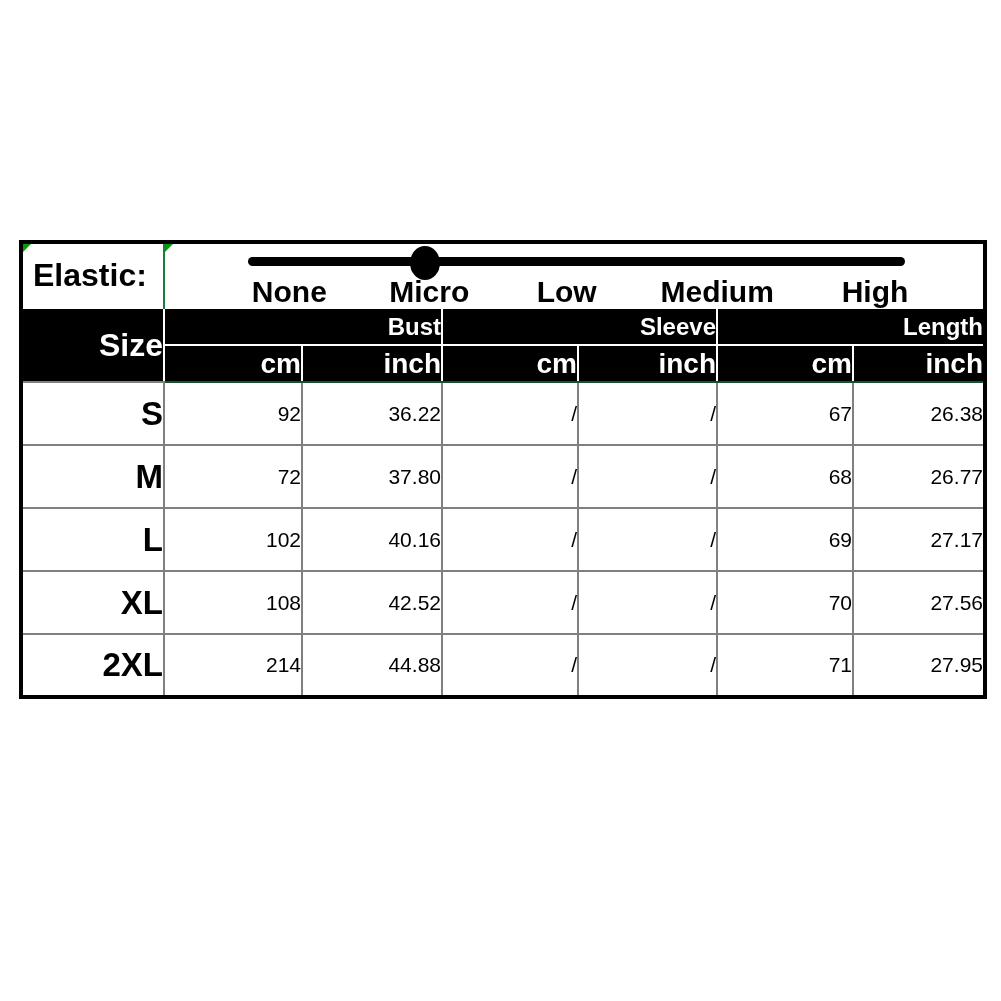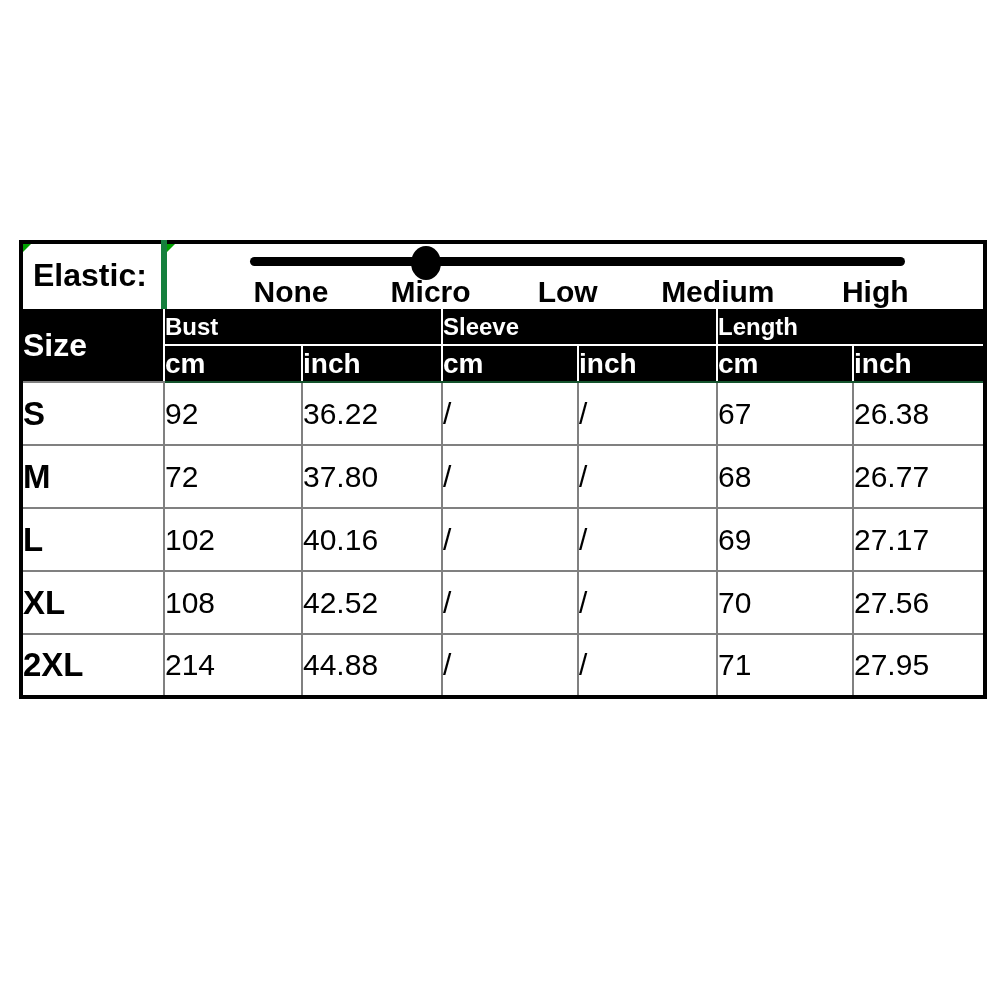--- a/index.html
+++ b/index.html
@@ -1,47 +1,47 @@
 <!DOCTYPE html>
 <html><head>
 <meta charset="utf-8">
 <style>
   html,body{margin:0;padding:0;background:#fff;}
   .page{position:relative;width:1001px;height:1001px;background:#ffffff;
         font-family:"Liberation Sans",sans-serif;overflow:hidden;color:#000;}
 
   table.size-table{position:absolute;left:19px;top:240px;border-collapse:collapse;
         table-layout:fixed;border:4px solid #000;}
-  td{text-align:left;vertical-align:middle;padding:0;}
+  td{text-align:right;vertical-align:middle;padding:0;}
 
   
   tr.elastic-row{height:66px;}
   td.elastic-label-cell{background:#fff;font-weight:bold;font-size:32px;text-align:left;
-        padding-left:10px;border-right:6px solid #15803d;position:relative;}
+        padding-left:10px;border-right:2px solid #15803d;position:relative;}
   td.slider-cell{background:#fff;position:relative;}
   .slider-track{position:absolute;left:10.2%;top:13px;width:80.3%;height:9px;
         background:#000;border-radius:5px;}
   .slider-thumb{position:absolute;left:31.8%;top:2px;width:30px;height:34px;
         margin-left:-15px;background:#000;border-radius:50%;}
   .level-label{position:absolute;top:31px;transform:translateX(-50%);
         font-weight:bold;font-size:30px;white-space:nowrap;}
   .corner-tri{position:absolute;left:0;top:0;width:0;height:0;border-style:solid;
         border-width:8px 8px 0 0;border-color:#00a000 transparent transparent transparent;}
 
   
   tr.hrow1{height:37px;}
   tr.hrow2{height:37px;}
   td.hcell{background:#000;color:#fff;font-weight:bold;border:2px solid #fff;}
   td.group-h{font-size:24px;}
   td.unit-h{font-size:28px;border-bottom:2px solid #14532d;}
   td.size-h{font-size:32px;border-bottom:2px solid #808080;}
 
   
   tr.drow{height:63px;}
-  tr.drow td{background:#fff;border:2px solid #808080;font-size:30px;}
+  tr.drow td{background:#fff;border:2px solid #808080;font-size:21px;}
   tr.drow td.size-cell{font-weight:bold;font-size:33px;}
 
   .footnote{position:absolute;top:703px;right:16px;font-size:25px;white-space:nowrap;}
 </style>
 </head>
 <body>
 
 <div class="page">
 
   <table class="size-table">

